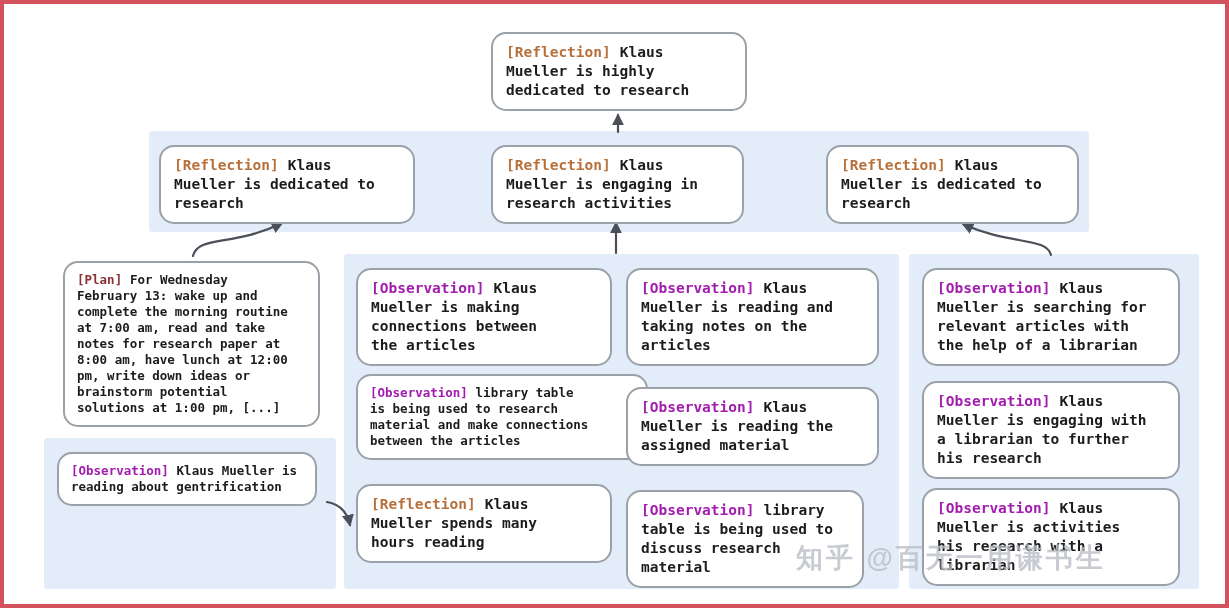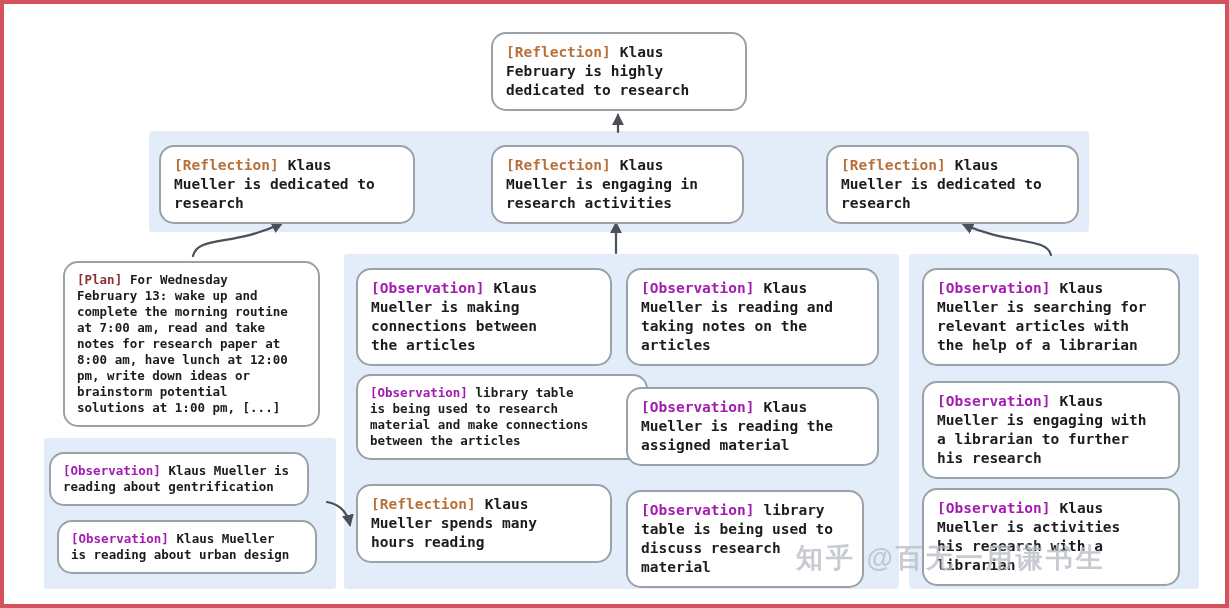--- a/index.html
+++ b/index.html
@@ -50,21 +50,21 @@
     <g stroke="#4b4f58" stroke-width="2.2" fill="none" stroke-linecap="round">
       <path d="M 614 128 L 614 111" marker-end="url(#ah)"></path>
       <path d="M 189 252 C 194 231 230 243 278 219" marker-end="url(#ah)"></path>
       <path d="M 612 249 L 612 219" marker-end="url(#ah)"></path>
       <path d="M 1047 251 C 1043 233 1004 241 959 220" marker-end="url(#ah)"></path>
       <path d="M 323 498 C 335 500 343 507 346 521" marker-end="url(#ah)"></path>
     </g>
   </svg>
 
   <div class="box lg" style="left:487px; top:28px; width:256px;"><span class="tag tag-reflection">[Reflection]</span><span>Klaus
-February is highly
+Mueller is highly
 dedicated to research</span></div>
 
   <div class="box lg" style="left:155px; top:141px; width:256px;"><span class="tag tag-reflection">[Reflection]</span><span>Klaus
 Mueller is dedicated to
 research</span></div>
   <div class="box lg" style="left:487px; top:141px; width:253px;"><span class="tag tag-reflection">[Reflection]</span><span>Klaus
 Mueller is engaging in
 research activities</span></div>
   <div class="box lg" style="left:822px; top:141px; width:253px;"><span class="tag tag-reflection">[Reflection]</span><span>Klaus
 Mueller is dedicated to
@@ -73,24 +73,22 @@
   <div class="box sm" style="left:59px; top:257px; width:257px;"><span class="tag tag-plan">[Plan]</span><span>For Wednesday
 February 13: wake up and
 complete the morning routine
 at 7:00 am, read and take
 notes for research paper at
 8:00 am, have lunch at 12:00
 pm, write down ideas or
 brainstorm potential
 solutions at 1:00 pm, [...]</span></div>
 
-  <div class="box sm" style="left:45px; top:448px; width:260px;"><span class="tag tag-observation">[Observation]</span><span>Klaus Mueller is
+  <div class="box sm" style="left:53px; top:448px; width:260px;"><span class="tag tag-observation">[Observation]</span><span>Klaus Mueller is
 reading about gentrification</span></div>
-  <div class="box sm" style="left:53px; top:516px; width:260px;"><span class="tag tag-observation">[Observation]</span><span>Klaus Mueller
-is reading about urban design</span></div>
 
   <div class="box lg" style="left:352px; top:264px; width:256px;"><span class="tag tag-observation">[Observation]</span><span>Klaus
 Mueller is making
 connections between
 the articles</span></div>
   <div class="box sm" style="left:352px; top:370px; width:292px;"><span class="tag tag-observation">[Observation]</span><span>library table
 is being used to research
 material and make connections
 between the articles</span></div>
   <div class="box lg" style="left:352px; top:480px; width:256px;"><span class="tag tag-reflection">[Reflection]</span><span>Klaus

